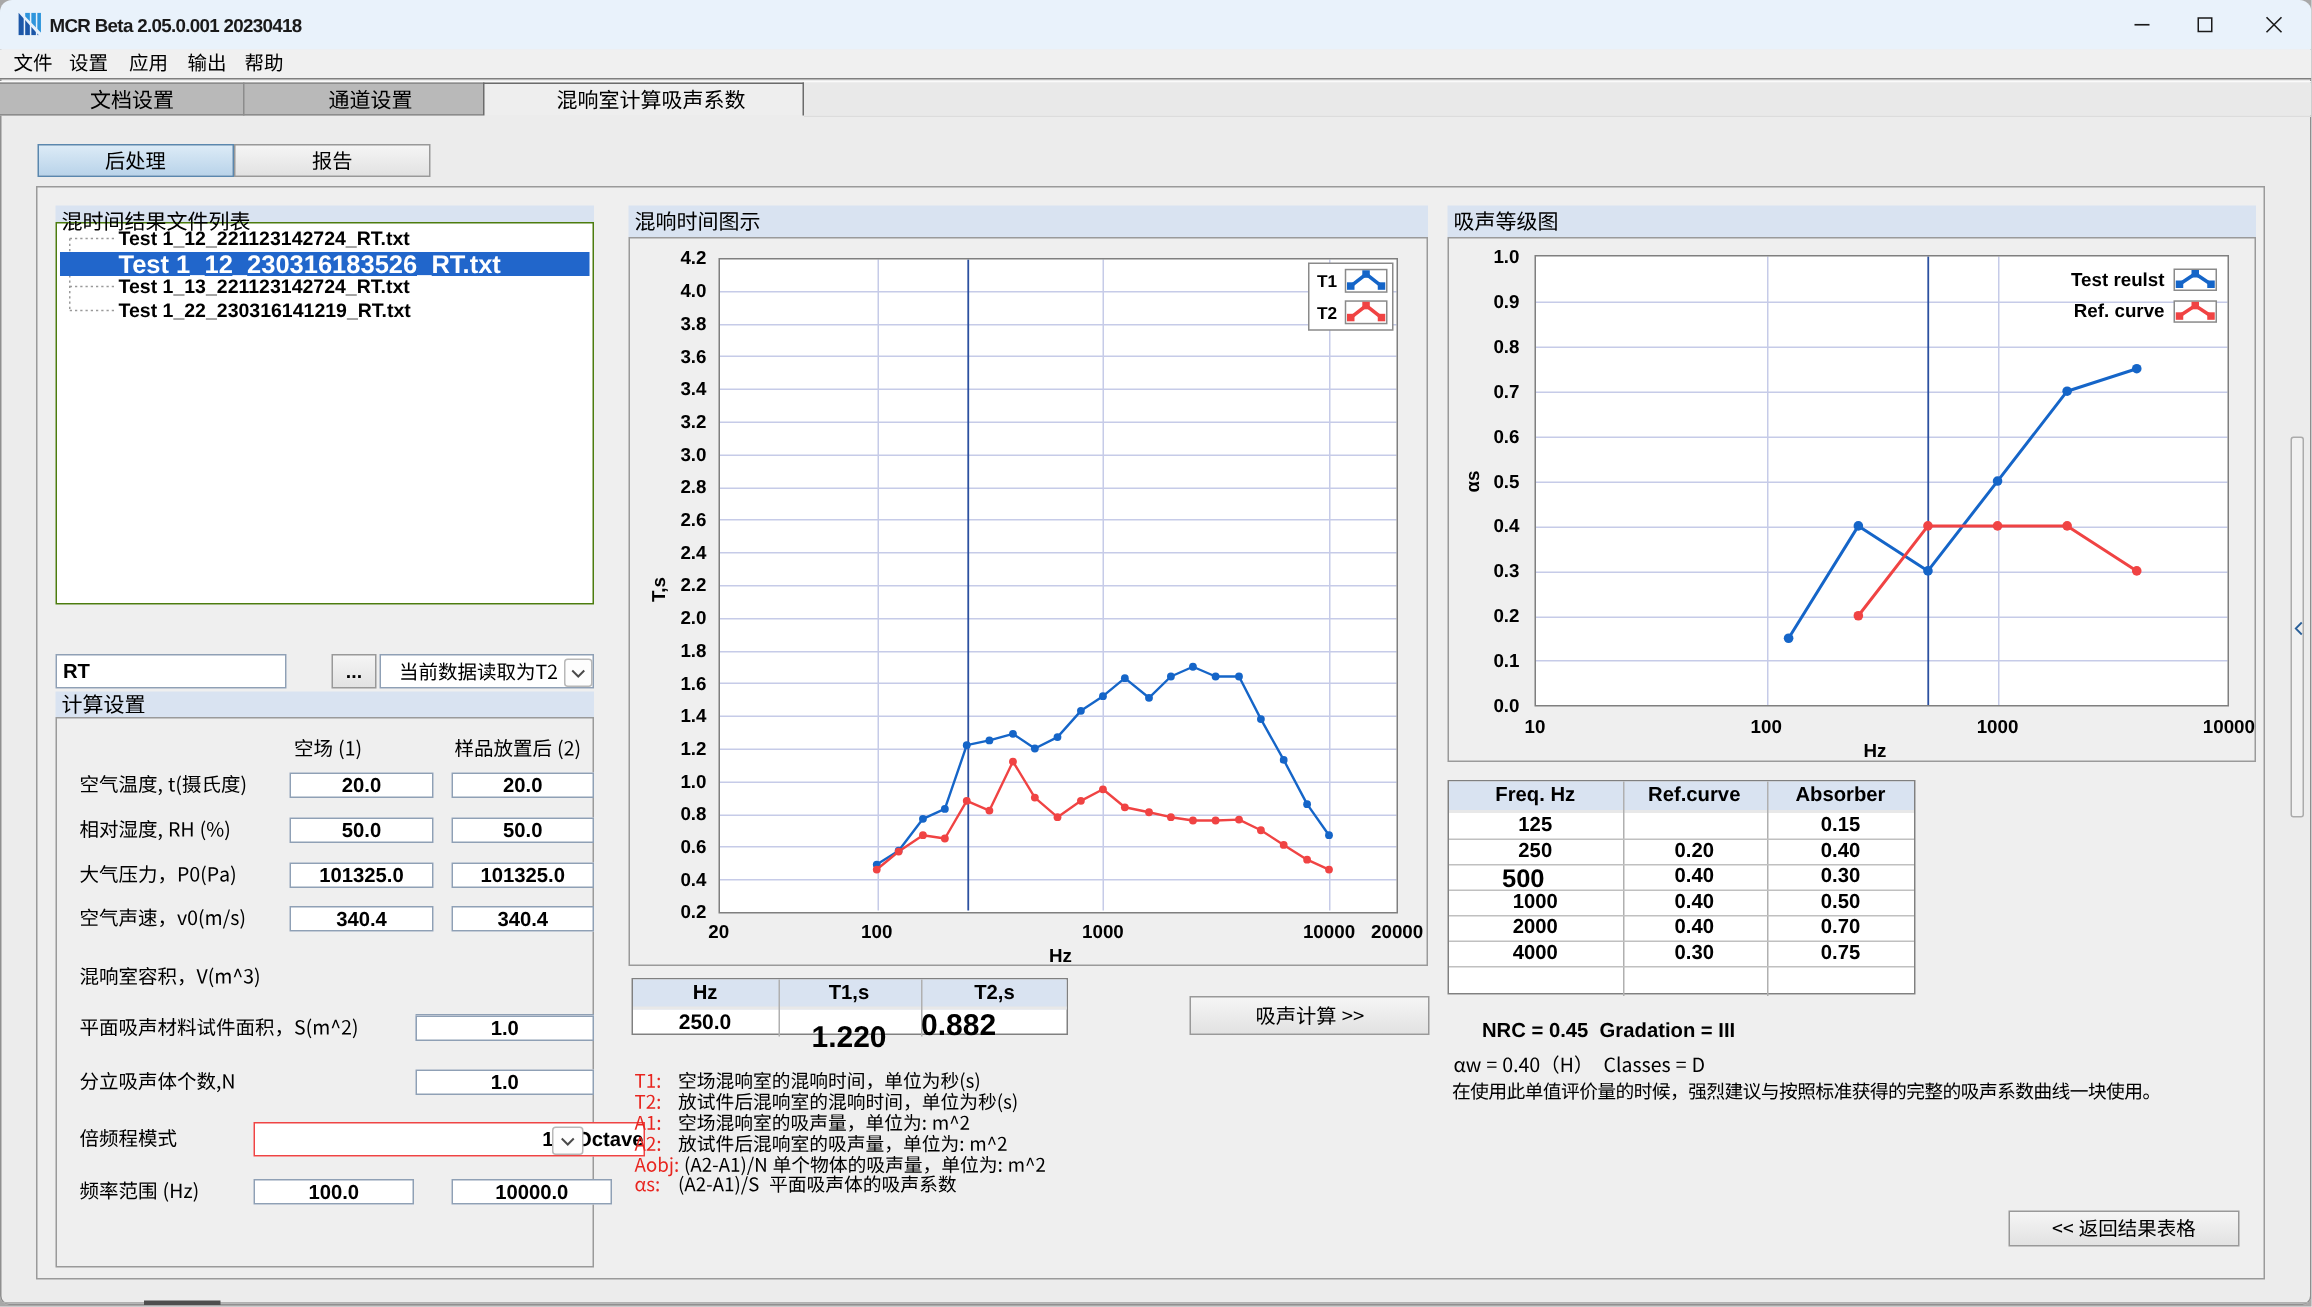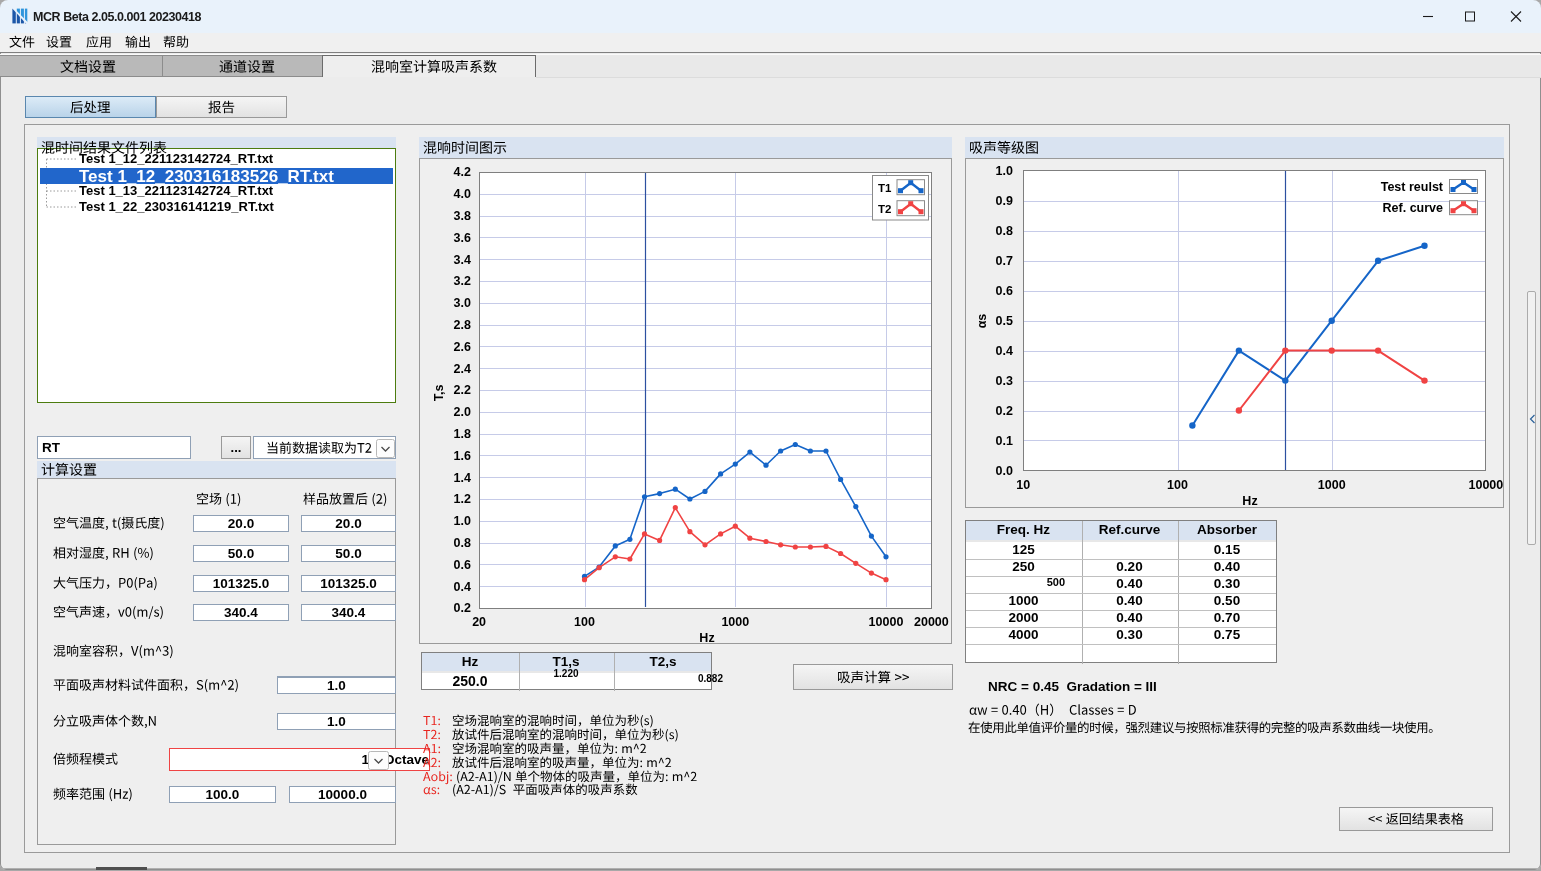--- a/index.html
+++ b/index.html
@@ -122,21 +122,21 @@
   <div class="inp" style="left:277px;top:676px;width:119px;height:17.5px">6.5</div>
   <div class="inp" style="left:277px;top:676.5px;width:119px;height:17.5px">1.0</div>
   <div class="inp" style="left:277px;top:712.5px;width:119px;height:17.5px">1.0</div>
   <div class="abs" style="left:169px;top:748px;width:261px;height:23px;background:#fff;border:1px solid #ef4444;font-size:13.5px;text-align:right;line-height:21px">1/3 Octave
     <svg class="ct" style="left:198px;top:2px" width="21" height="19">
       <rect x="0.5" y="0.5" width="20" height="18" rx="2" fill="#fdfdfd" stroke="#b8b8b8"></rect>
       <path d="M6.5 8 L10.5 12 L14.5 8" fill="none" stroke="#4a4a4a" stroke-width="1.3"></path>
     </svg>
   </div>
   <div class="inp" style="left:169px;top:786px;width:107px;height:17px;line-height:15px">100.0</div>
-  <div class="inp" style="left:289px;top:786px;width:107px;height:17px;line-height:15px">10000.0</div>
+  <div class="inp" style="left:301px;top:786px;width:107px;height:17px;line-height:15px">10000.0</div>
 
   <div class="band" style="left:419px;top:137px;width:533px;height:21px"></div>
   <div class="gbox" style="left:419px;top:158px;width:533px;height:485.5px;background:#efefef"></div>
   <svg class="ct" style="left:0;top:0" width="1541" height="871">
       <rect x="479.5" y="172.5" width="452" height="436" fill="#ffffff"></rect>
       <line x1="480" y1="586.5" x2="931" y2="586.5" stroke="#c6cbe8"></line>
       <line x1="480" y1="564.5" x2="931" y2="564.5" stroke="#c6cbe8"></line>
       <line x1="480" y1="543.5" x2="931" y2="543.5" stroke="#c6cbe8"></line>
       <line x1="480" y1="521.5" x2="931" y2="521.5" stroke="#c6cbe8"></line>
       <line x1="480" y1="499.5" x2="931" y2="499.5" stroke="#c6cbe8"></line>
@@ -247,22 +247,22 @@
     </svg>
 
   <div class="abs" style="left:421px;top:652px;width:291px;height:38px;border:1px solid #808080;background:#fff">
     <div class="abs" style="left:0;top:0;width:100%;height:19.5px;background:#d9e3f1;border-bottom:2px solid #e8e8e8"></div>
     <div class="abs" style="left:96.5px;top:0;width:1px;height:38px;background:#b0b0b0"></div>
     <div class="abs" style="left:191.5px;top:0;width:1px;height:38px;background:#b0b0b0"></div>
     <div class="lat" style="left:0;top:0.5px;width:96px;text-align:center;font-size:13.5px">Hz</div>
     <div class="lat" style="left:97px;top:0.5px;width:94px;text-align:center;font-size:13.5px">T1,s</div>
     <div class="lat" style="left:192px;top:0.5px;width:98px;text-align:center;font-size:13.5px">T2,s</div>
     <div class="lat" style="left:0;top:19.5px;width:96px;text-align:center;font-size:14px">250.0</div>
-    <div class="lat" style="left:97px;top:15px;width:94px;text-align:center;font-size:10px">1.220</div>
-    <div class="lat" style="left:192px;top:19.5px;width:109px;text-align:right;font-size:10px">0.882</div>
+    <div class="lat" style="left:97px;top:28px;width:94px;text-align:center;font-size:20px">1.220</div>
+    <div class="lat" style="left:192px;top:19.5px;width:109px;text-align:left;font-size:20px">0.882</div>
   </div>
   <div class="btn" style="left:793px;top:664px;width:160px;height:26px"></div>
 
   <div class="band" style="left:965px;top:137px;width:539px;height:21px"></div>
   <div class="gbox" style="left:965px;top:158px;width:539px;height:349.5px;background:#efefef"></div>
   <svg class="ct" style="left:0;top:0" width="1541" height="871">
       <rect x="1023.5" y="170.5" width="462" height="300" fill="#ffffff"></rect>
       <line x1="1024" y1="440.5" x2="1485" y2="440.5" stroke="#c6cbe8"></line>
       <line x1="1024" y1="411.5" x2="1485" y2="411.5" stroke="#c6cbe8"></line>
       <line x1="1024" y1="381.5" x2="1485" y2="381.5" stroke="#c6cbe8"></line>
@@ -327,21 +327,21 @@
     <div class="lat" style="left:0;top:0.5px;width:115px;text-align:center;font-size:13.5px">Freq. Hz</div>
     <div class="lat" style="left:116px;top:0.5px;width:95px;text-align:center;font-size:13.5px">Ref.curve</div>
     <div class="lat" style="left:212px;top:0.5px;width:98px;text-align:center;font-size:13.5px">Absorber</div>
     <div class="lat" style="left:0;top:20.7px;width:115px;text-align:center;font-size:13.5px">125</div>
       <div class="lat" style="left:212px;top:20.7px;width:98px;text-align:center;font-size:13.5px">0.15</div>
       <div class="abs" style="left:0;top:37.6px;width:100%;height:1px;background:#c0c0c0"></div>
       <div class="lat" style="left:0;top:37.8px;width:115px;text-align:center;font-size:13.5px">250</div>
       <div class="lat" style="left:116px;top:37.8px;width:95px;text-align:center;font-size:13.5px">0.20</div>
       <div class="lat" style="left:212px;top:37.8px;width:98px;text-align:center;font-size:13.5px">0.40</div>
       <div class="abs" style="left:0;top:54.7px;width:100%;height:1px;background:#c0c0c0"></div>
-      <div class="lat" style="left:0;top:54.9px;width:99px;text-align:right;font-size:11px">500</div>
+      <div class="lat" style="left:0;top:54.9px;width:99px;text-align:center;font-size:17px">500</div>
       <div class="lat" style="left:116px;top:54.9px;width:95px;text-align:center;font-size:13.5px">0.40</div>
       <div class="lat" style="left:212px;top:54.9px;width:98px;text-align:center;font-size:13.5px">0.30</div>
       <div class="abs" style="left:0;top:71.8px;width:100%;height:1px;background:#c0c0c0"></div>
       <div class="lat" style="left:0;top:72.0px;width:115px;text-align:center;font-size:13.5px">1000</div>
       <div class="lat" style="left:116px;top:72.0px;width:95px;text-align:center;font-size:13.5px">0.40</div>
       <div class="lat" style="left:212px;top:72.0px;width:98px;text-align:center;font-size:13.5px">0.50</div>
       <div class="abs" style="left:0;top:88.9px;width:100%;height:1px;background:#c0c0c0"></div>
       <div class="lat" style="left:0;top:89.1px;width:115px;text-align:center;font-size:13.5px">2000</div>
       <div class="lat" style="left:116px;top:89.1px;width:95px;text-align:center;font-size:13.5px">0.40</div>
       <div class="lat" style="left:212px;top:89.1px;width:98px;text-align:center;font-size:13.5px">0.70</div>

